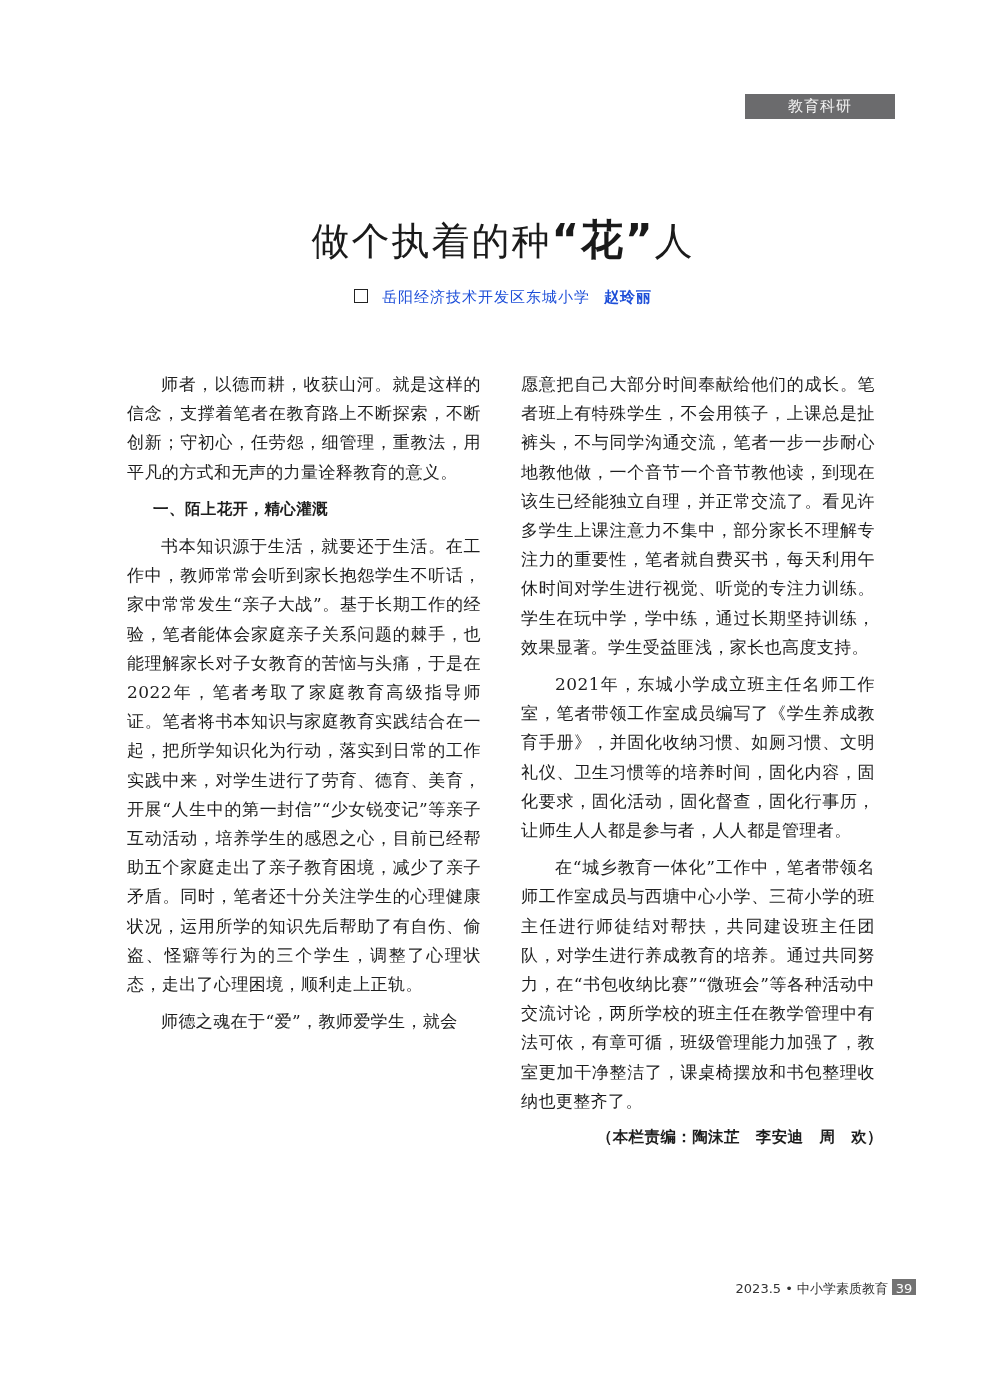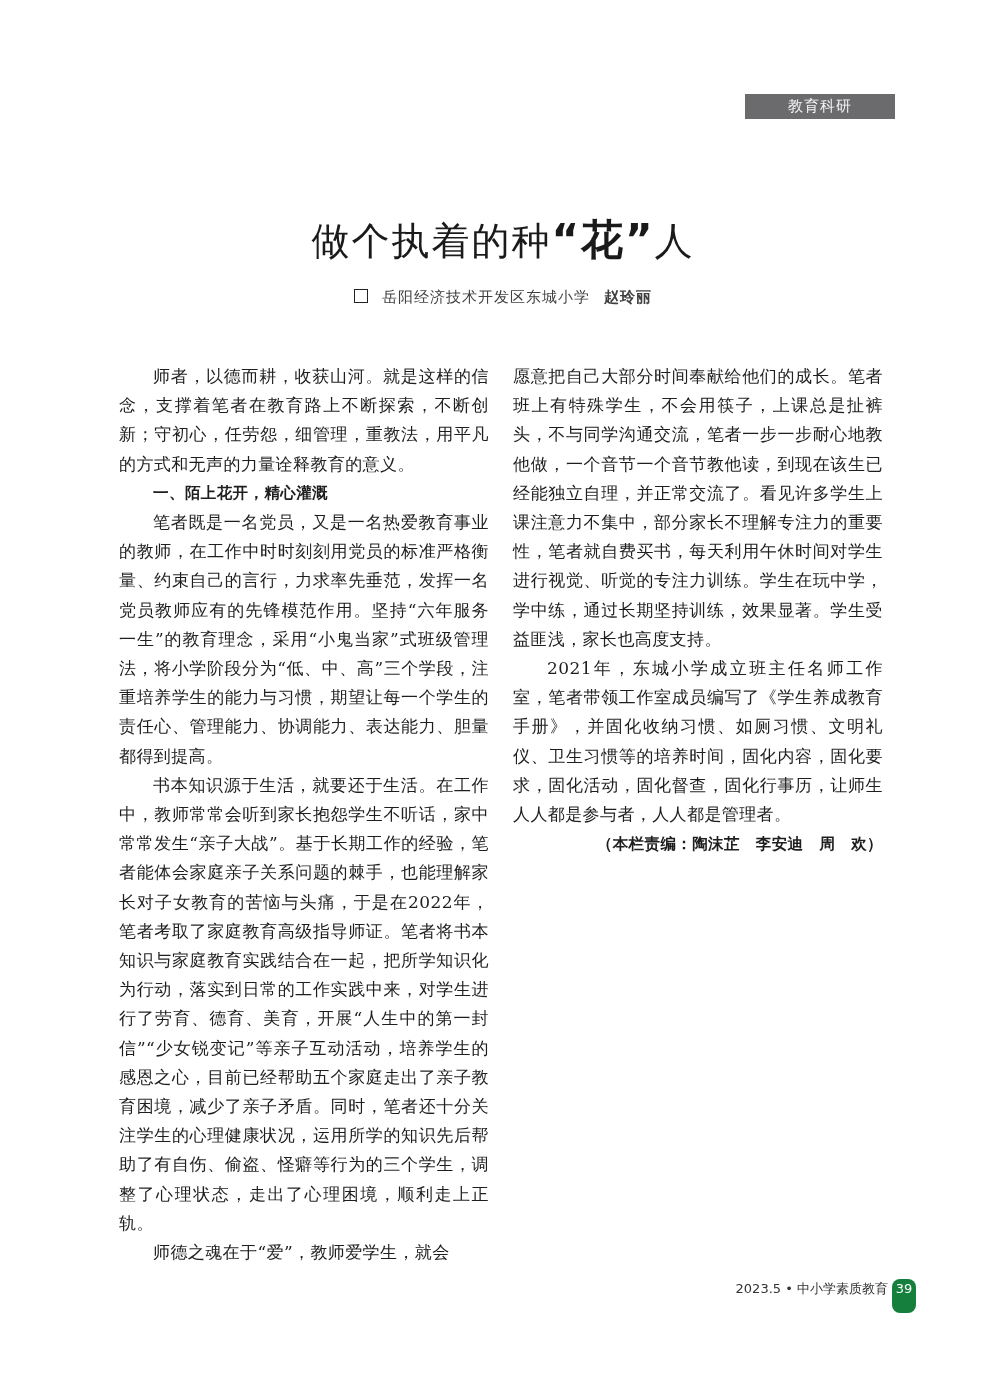--- a/index.html
+++ b/index.html
@@ -6,60 +6,60 @@
   body { width: 1006px; height: 1375px; position: relative; overflow: hidden;
          font-family: "DejaVu Serif", "Liberation Serif", serif; color: #1e1e1e; }
   .section-tag { position: absolute; left: 745px; top: 94px; width: 150px; height: 25px;
                  background: #6b6b6d; color: #f4f4f4; font-family: "DejaVu Sans", sans-serif;
                  font-size: 15px; line-height: 25px; text-align: center; letter-spacing: 1px; }
   .title { position: absolute; left: 0; top: 212px; width: 1006px; text-align: center;
            font-family: "DejaVu Sans", sans-serif; font-size: 38px; font-weight: normal;
            color: #1a1a1a; letter-spacing: 2px; margin: 0; }
   .title .hl { font-weight: bold; font-size: 42px; }
   .byline { position: absolute; left: 0; top: 288px; width: 1006px; text-align: center;
-            font-size: 15px; color: #404040; }
+            font-size: 15px; color: #1d4ed8; }
   .byline .box { display: inline-block; width: 12px; height: 12px; border: 1.5px solid #222;
                  vertical-align: -1px; margin-right: 14px; }
   .byline .school { letter-spacing: 1px; margin-right: 14px; }
   .byline .author { font-family: "DejaVu Sans", sans-serif; font-weight: bold; letter-spacing: 1px; }
   .col { position: absolute; top: 362px; width: 370px; font-size: 17px; line-height: 29.2px;
          text-align: justify; letter-spacing: 0.4px; }
   .col-left { left: 119px; }
   .col-right { left: 513px; }
-  .col p { margin: 0; text-indent: 2em; }
+  .col p { margin: 8px; text-indent: 2em; }
   .col p.noindent { text-indent: 0; }
   .col h3 { margin: 0; font-family: "DejaVu Sans", sans-serif; font-size: 15.5px; font-weight: bold;
             line-height: 29.2px; text-indent: 2.2em; }
   .editors { font-family: Liberation Mono, monospace; font-weight: bold; font-size: 15.5px;
              text-align: right; line-height: 29.2px; margin-top: 2px; }
   .footer { position: absolute; left: 700px; top: 1279px; width: 216px; font-family: "DejaVu Sans", sans-serif;
             font-size: 13px; color: #333; text-align: right; }
-  .footer .pn { display: inline-block; width: 24px; height: 34px; border-radius: 8px; background: #15803d;
+  .footer .pn { display: inline-block; width: 24px; height: 16px; border-radius: 0; background: #737373;
                 color: #fff; text-align: center; line-height: 20px; font-size: 13px; margin-left: 4px; }
 </style>
 </head>
 <body>
 
 <div class="section-tag">教育科研</div>
 
 <h1 class="title"><span>做个执着的种</span><span class="hl">“花”</span><span>人</span></h1>
 
 <div class="byline">
   <span class="box"></span><span class="school">岳阳经济技术开发区东城小学</span><span class="author">赵玲丽</span>
 </div>
 
 <div class="col col-left">
   <p>师者，以德而耕，收获山河。就是这样的信念，支撑着笔者在教育路上不断探索，不断创新；守初心，任劳怨，细管理，重教法，用平凡的方式和无声的力量诠释教育的意义。</p>
   <h3>一、陌上花开，精心灌溉</h3>
-  <p>笔者既是一名党员，又是一名热爱教育事业的教师，在工作中时时刻刻用党员的标准严格衡量、约束自己的言行，力求率先垂范，发挥一名党员教师应有的先锋模范作用。坚持“六年服务一生”的教育理念，采用“小鬼当家”式班级管理法，将小学阶段分为“低、中、高”三个学段，注重培养学生的能力与习惯，期望让每一个学生的责任心、管理能力、协调能力、表达能力、胆量都得到提高。</p>
   <p>书本知识源于生活，就要还于生活。在工作中，教师常常会听到家长抱怨学生不听话，家中常常发生“亲子大战”。基于长期工作的经验，笔者能体会家庭亲子关系问题的棘手，也能理解家长对子女教育的苦恼与头痛，于是在2022年，笔者考取了家庭教育高级指导师证。笔者将书本知识与家庭教育实践结合在一起，把所学知识化为行动，落实到日常的工作实践中来，对学生进行了劳育、德育、美育，开展“人生中的第一封信”“少女锐变记”等亲子互动活动，培养学生的感恩之心，目前已经帮助五个家庭走出了亲子教育困境，减少了亲子矛盾。同时，笔者还十分关注学生的心理健康状况，运用所学的知识先后帮助了有自伤、偷盗、怪癖等行为的三个学生，调整了心理状态，走出了心理困境，顺利走上正轨。</p>
   <p>师德之魂在于“爱”，教师爱学生，就会</p>
 </div>
 
 <div class="col col-right">
   <p class="noindent">愿意把自己大部分时间奉献给他们的成长。笔者班上有特殊学生，不会用筷子，上课总是扯裤头，不与同学沟通交流，笔者一步一步耐心地教他做，一个音节一个音节教他读，到现在该生已经能独立自理，并正常交流了。看见许多学生上课注意力不集中，部分家长不理解专注力的重要性，笔者就自费买书，每天利用午休时间对学生进行视觉、听觉的专注力训练。学生在玩中学，学中练，通过长期坚持训练，效果显著。学生受益匪浅，家长也高度支持。</p>
   <p>2021年，东城小学成立班主任名师工作室，笔者带领工作室成员编写了《学生养成教育手册》，并固化收纳习惯、如厕习惯、文明礼仪、卫生习惯等的培养时间，固化内容，固化要求，固化活动，固化督查，固化行事历，让师生人人都是参与者，人人都是管理者。</p>
+  <p>在“城乡教育一体化”工作中，笔者带领名师工作室成员与西塘中心小学、三荷小学的班主任进行师徒结对帮扶，共同建设班主任团队，对学生进行养成教育的培养。通过共同努力，在“书包收纳比赛”“微班会”等各种活动中交流讨论，两所学校的班主任在教学管理中有法可依，有章可循，班级管理能力加强了，教室更加干净整洁了，课桌椅摆放和书包整理收纳也更整齐了。</p>
   <div class="editors">（本栏责编：陶沫芷　李安迪　周　欢）</div>
 </div>
 
 <div class="footer">
   <span>2023.5 • 中小学素质教育</span><span class="pn">39</span>
 </div>
 
 </body></html>

